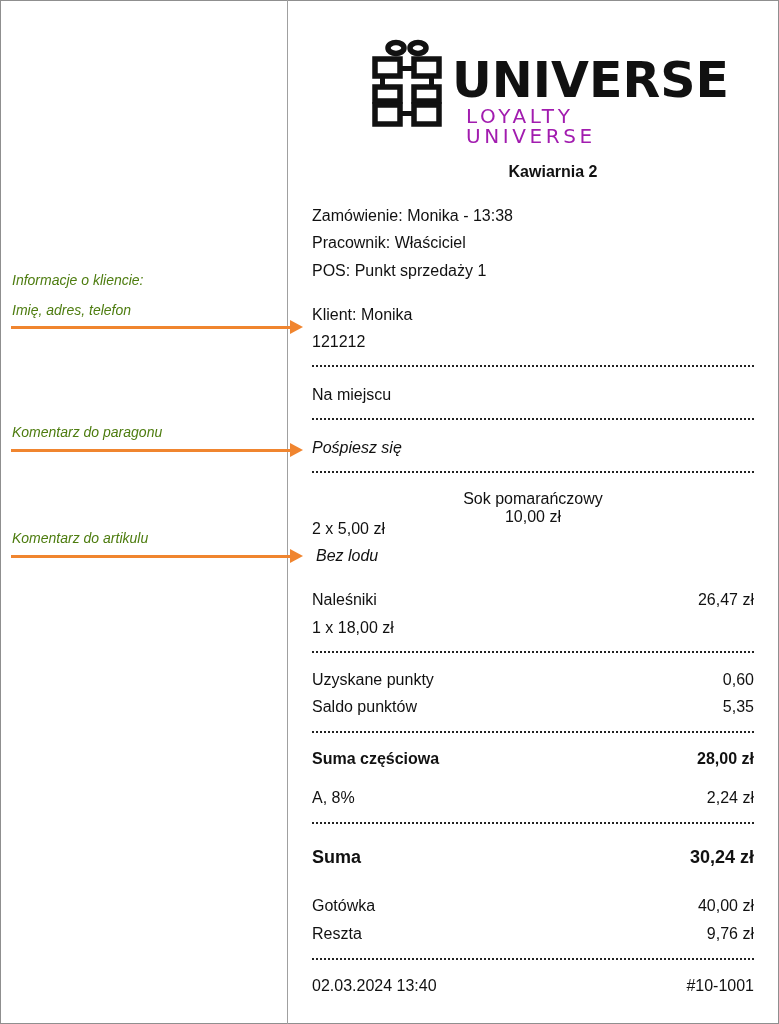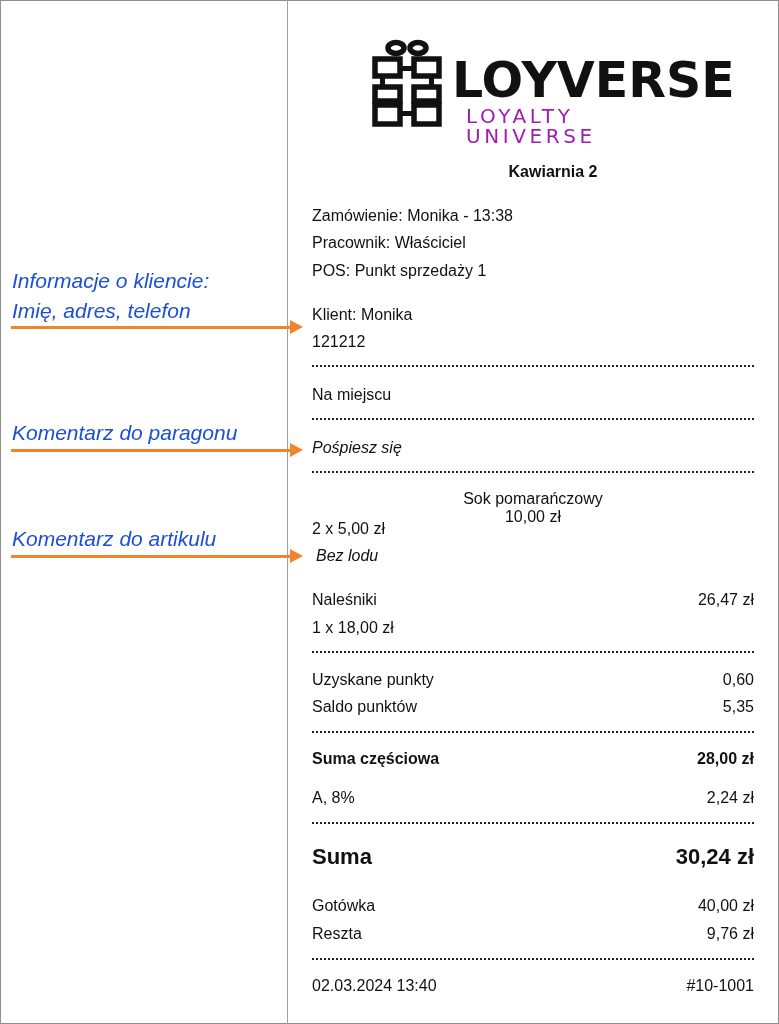--- a/index.html
+++ b/index.html
@@ -13,21 +13,21 @@
     position: absolute; left: 0; top: 0; width: 777px; height: 1022px;
     border: 1px solid #8f8f8f;
   }
   .divider {
     position: absolute; left: 287px; top: 0; width: 1px; height: 1024px;
     background: #a0a0a0;
   }
   
   .ann-text {
     position: absolute; left: 12px;
-    color: #1d4ed8; font-style: italic; font-size: 21px; line-height: 29px;
+    color: #4d7c0f; font-style: italic; font-size: 14px; line-height: 29px;
     white-space: nowrap;
   }
   .ann-arrow {
     position: absolute; left: 11px; height: 3px; background: #f0852f;
   }
   .ann-arrow::after {
     content: ""; position: absolute; right: -13px; top: -6px;
     border-left: 13px solid #f0852f;
     border-top: 7.5px solid transparent;
     border-bottom: 7.5px solid transparent;
@@ -52,21 +52,21 @@
     letter-spacing: 3.6px; line-height: 20px; color: #a21caf;
   }
   .line {
     position: absolute; left: 0; width: 442px; height: 22px;
     display: flex; justify-content: space-between; align-items: center;
     white-space: nowrap;
   }
   .center { justify-content: center; }
   .bold { font-weight: bold; }
   .italic { font-style: italic; }
-  .big { font-size: 22px; height: 30px; gap: 48px; }
+  .big { font-size: 18px; height: 30px; gap: 48px; }
   .dots {
     position: absolute; left: 0; width: 442px; height: 0;
     border-top: 2px dotted #222;
   }
 </style>
 </head>
 <body>
 
 <div class="frame"></div>
 <div class="divider"></div>
@@ -101,21 +101,21 @@
       </g>
       <g fill="#111">
         <rect x="26" y="28" width="18" height="5"></rect>
         <rect x="26" y="73" width="18" height="5"></rect>
         <rect x="8" y="36" width="5" height="15"></rect>
         <rect x="57" y="36" width="5" height="15"></rect>
         <rect x="14" y="61" width="5" height="8"></rect>
         <rect x="51" y="61" width="5" height="8"></rect>
       </g>
     </svg>
-    <div class="logo-word">LOYVERSE</div>
+    <div class="logo-word">UNIVERSE</div>
     <div class="logo-tag">LOYALTY UNIVERSE</div>
   </div>
 
   <div class="line center bold" style="top:161px; padding-left:40px; box-sizing:border-box;">Kawiarnia 2</div>
 
   <div class="line" style="top:205px;">
       <span>Zamówienie: Monika - 13:38</span>
     </div>
   <div class="line" style="top:232px;align-items:center;">
       <span>Pracownik: Właściciel</span>

